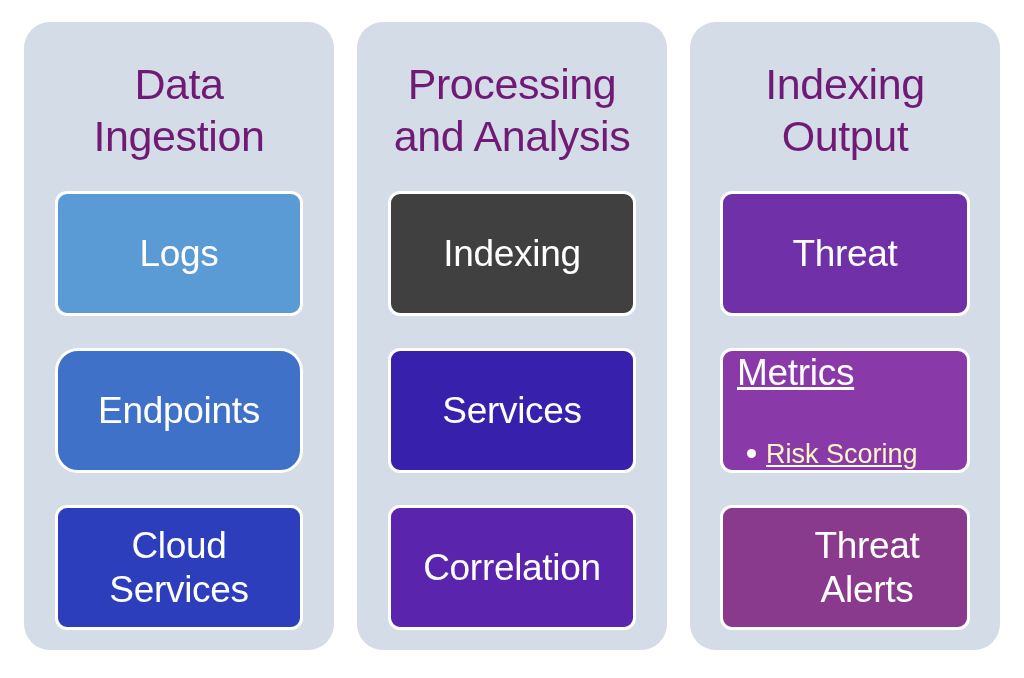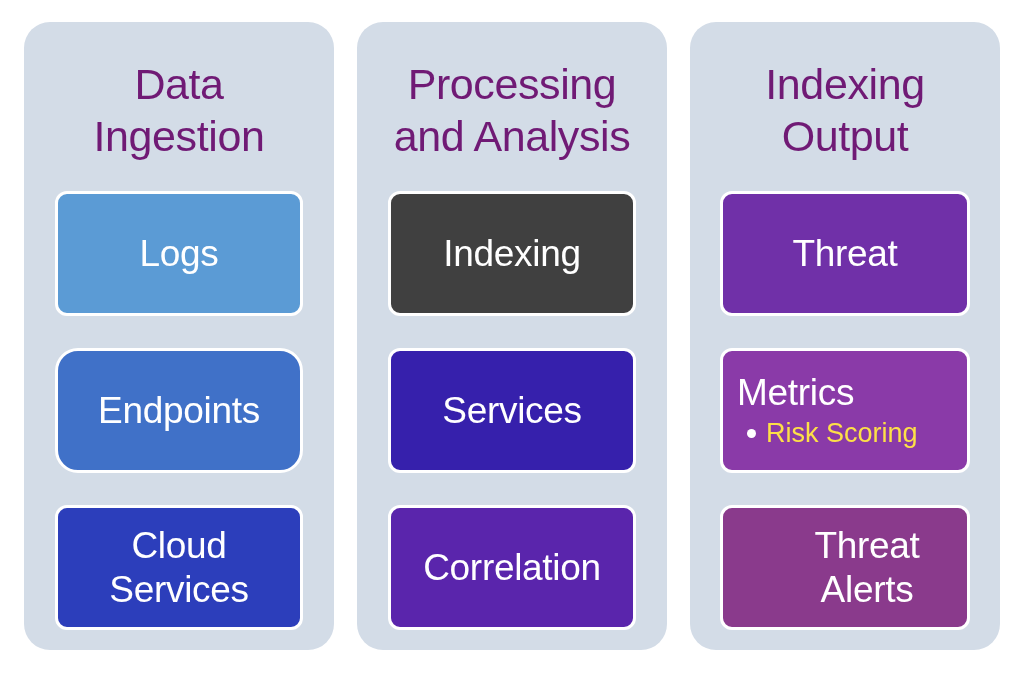--- a/index.html
+++ b/index.html
@@ -77,37 +77,38 @@
     font-size: 37px;
     line-height: 1.18;
     font-weight: 400;
     letter-spacing: -0.3px;
     white-space: pre-line;
   }
 
   
   .node-box.with-bullets {
     align-items: flex-start;
-    justify-content: center;
+    justify-content: space-between;
     padding: 0 4px 0 14px;
     text-align: left;
+    text-decoration: underline;
   }
   .node-box.with-bullets .node-label {
     text-align: left;
   }
 
   .bullet-list {
     list-style: none;
     margin: 2px 0 0 0;
     padding: 0 0 0 10px;
   }
   .bullet-item {
     font-size: 27px;
     line-height: 1.2;
-    color: #fde047;
+    color: #fef9c3;
     display: flex;
     align-items: center;
     gap: 10px;
     white-space: nowrap;
   }
   .bullet-dot {
     width: 9px;
     height: 9px;
     border-radius: 50%;
     background: #ffffff;

